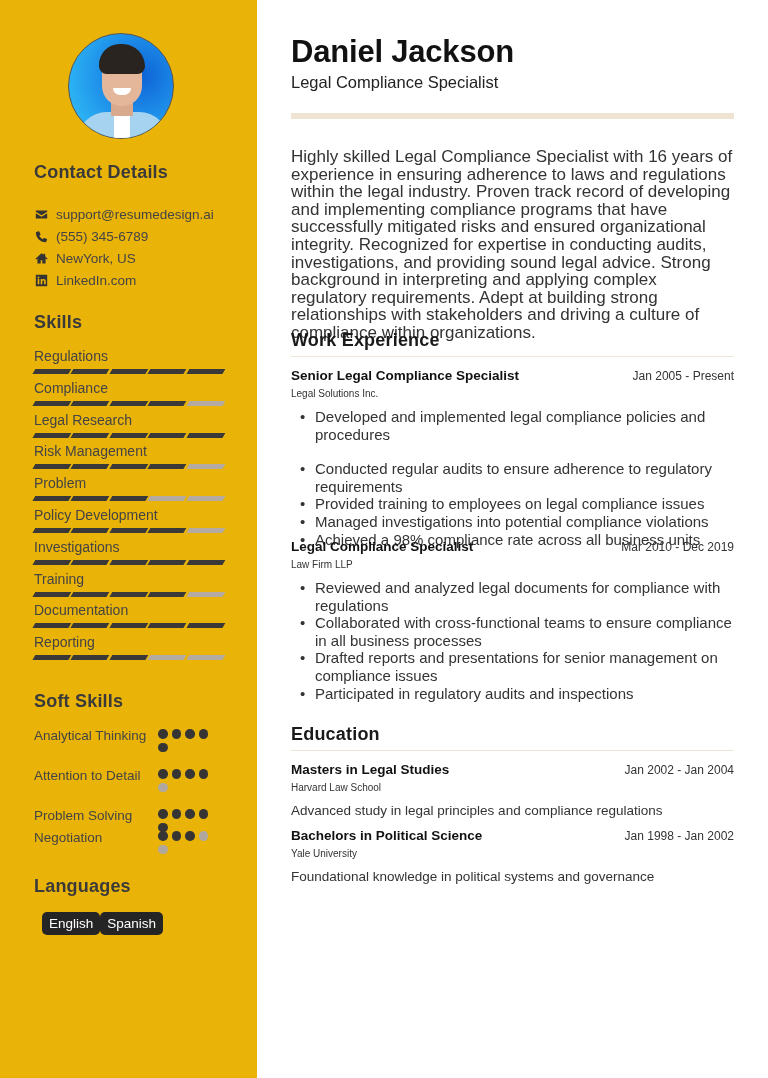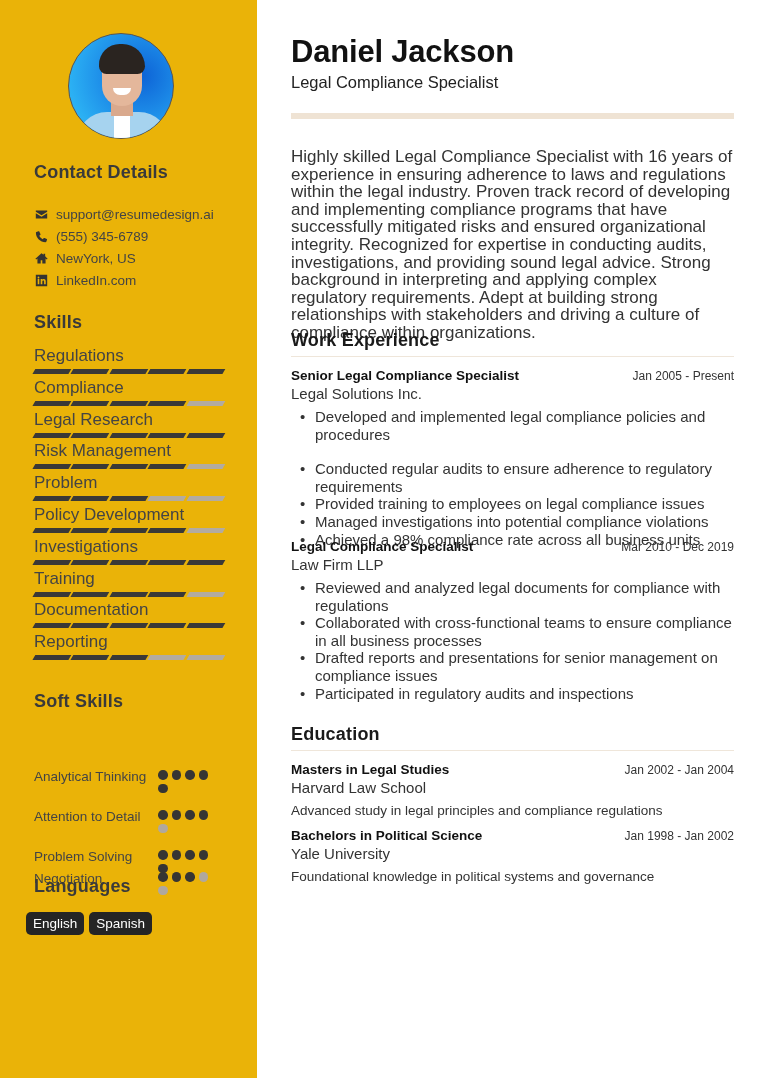--- a/index.html
+++ b/index.html
@@ -22,50 +22,50 @@
 
   .sb-title { position: absolute; left: 34px; font-size: 18px; font-weight: bold; color: #3a3a3a; letter-spacing: 0.2px; }
 
   .contact-list { position: absolute; left: 34px; top: 203px; }
   .contact-item { display: flex; align-items: center; height: 22px; font-size: 13.5px; color: #444; }
   .contact-item .ic { width: 14px; height: 14px; margin-right: 8px; display: inline-flex; align-items: center; justify-content: center; }
   .contact-item .ic svg { width: 13px; height: 13px; fill: #333; }
 
   .skills { position: absolute; left: 34px; top: 347px; width: 190px; }
   .skill { height: 31.8px; }
-  .skill-name { font-size: 17px; color: #444; line-height: 18px; }
+  .skill-name { font-size: 14px; color: #444; line-height: 18px; }
   .bar { display: flex; gap: 2px; margin-top: 4px; }
   .seg { width: 36.4px; height: 4.5px; background: #3a3937; transform: skewX(-30deg); }
   .seg.off { background: #b3aba1; }
 
-  .soft { position: absolute; left: 34px; top: 727px; width: 200px; margin-top: 41px; }
+  .soft { position: absolute; left: 34px; top: 727px; width: 200px; }
   .soft-row { display: flex; position: relative; }
   .soft-name { width: 124px; font-size: 13.5px; color: #444; line-height: 18.5px; }
   .dots { position: absolute; left: 124px; top: 2px; width: 56px; display: flex; flex-wrap: wrap; gap: 4px 4px; }
   .dot { width: 9.5px; height: 9.5px; border-radius: 50%; background: #363533; }
   .dot.off { background: #b0a89e; }
 
-  .langs { position: absolute; left: 26px; top: 912px; display: flex; gap: 5px; }
+  .langs { position: absolute; left: 42px; top: 912px; display: flex; }
   .lang { background: #252525; color: #fff; font-size: 13.5px; padding: 3px 7px; border-radius: 5px; line-height: 17px; }
 
   
   .main { position: absolute; left: 291px; top: 0; width: 443px; }
   .name { position: absolute; top: 34px; left: 0; font-size: 31px; font-weight: bold; color: #111; letter-spacing: -0.2px; }
   .role { position: absolute; top: 73px; left: 0; font-size: 16.5px; color: #222; }
   .accent-bar { position: absolute; top: 113px; left: 0; width: 443px; height: 6px; background: #EFE3D4; }
   .summary { position: absolute; top: 148px; left: 0; width: 445px; font-size: 17px; line-height: 17.6px; color: #333; }
 
   .section-title { position: absolute; left: 0; font-size: 18px; font-weight: bold; color: #1a1a1a; letter-spacing: 0.2px; }
   .divider { position: absolute; left: 0; width: 443px; height: 1px; background: #efe6da; }
 
   .entry { position: absolute; left: 0; width: 443px; }
   .entry-head { display: flex; justify-content: space-between; align-items: baseline; gap: 47px; }
   .entry-title { font-size: 13.5px; font-weight: bold; color: #111; line-height: 17px; }
   .entry-date { font-size: 12px; color: #333; line-height: 17px; }
-  .entry-org { font-size: 15px; color: #333; line-height: 17px; }
+  .entry-org { font-size: 10px; color: #333; line-height: 17px; }
   ul.bullets { list-style: none; margin-top: 6px; }
   ul.bullets li { position: relative; padding-left: 24px; font-size: 15px; line-height: 17.6px; color: #333; }
   ul.bullets li::before { content: "•"; position: absolute; left: 9px; top: 0; color: #333; }
   ul.bullets li.gap { margin-bottom: 17px; }
   .edu-desc { font-size: 13.5px; color: #333; line-height: 17px; margin-top: 6px; }
 </style>
 </head>
 <body>
 
 <div class="page">

